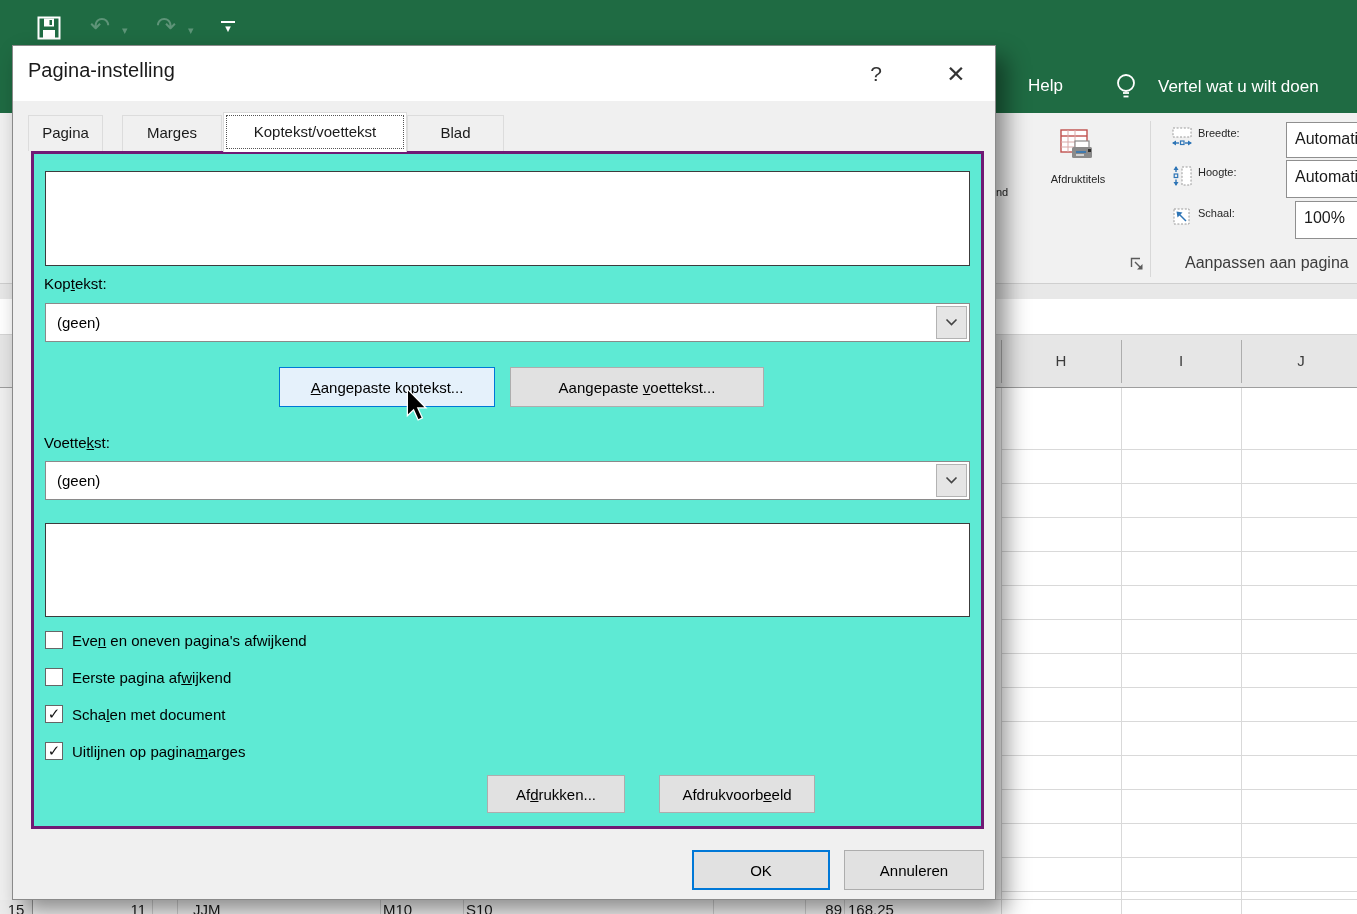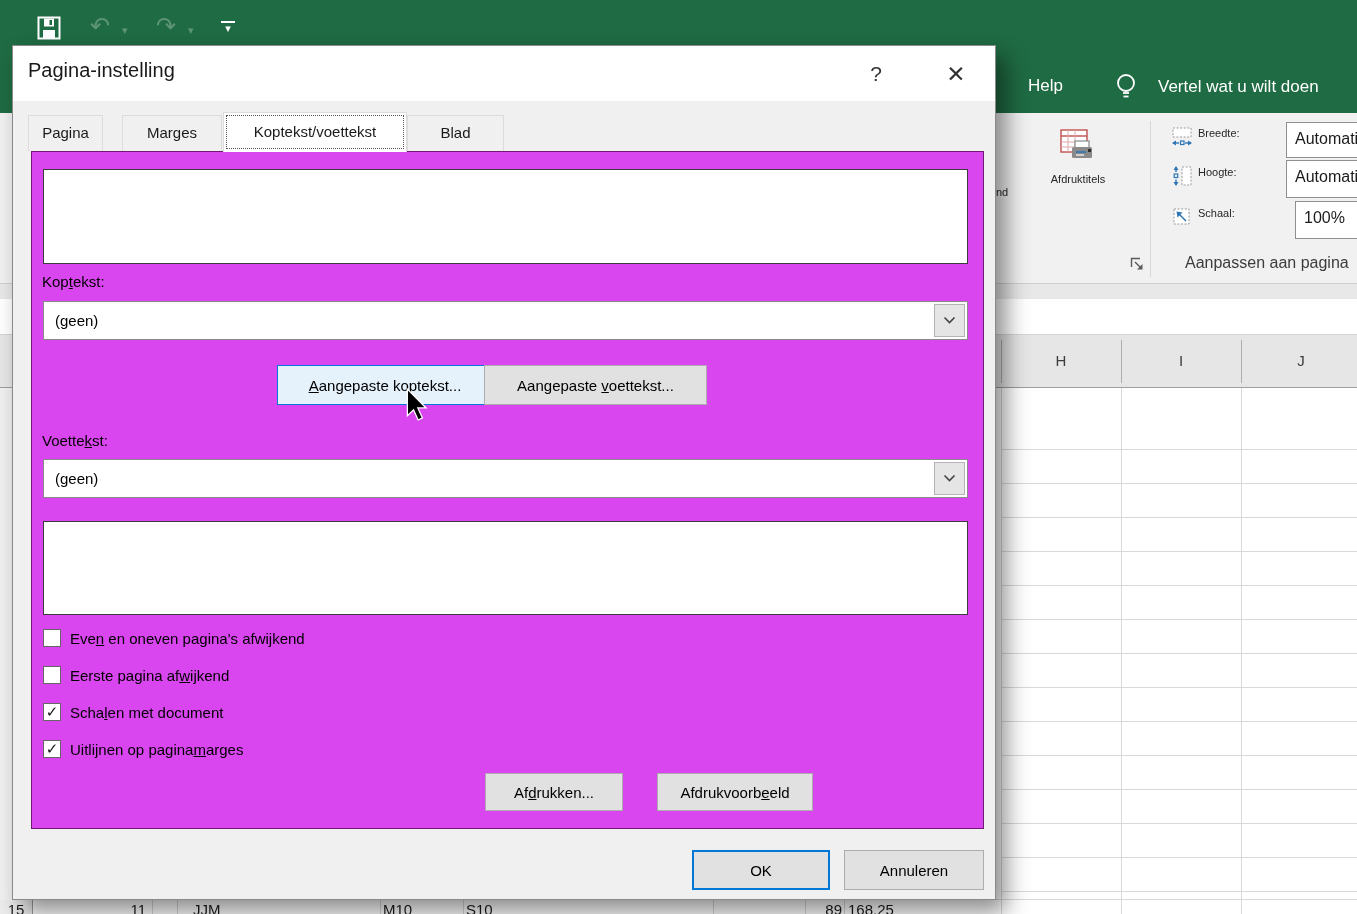--- a/index.html
+++ b/index.html
@@ -30,22 +30,22 @@
 
   
   .dialog{position:absolute;left:12px;top:45px;width:984px;height:855px;background:#f0f0f0;
           border:1px solid #8a8a8a;box-sizing:border-box;box-shadow:10px 12px 22px rgba(0,0,0,0.45);}
   .dlg-titlebar{position:absolute;left:0;top:0;width:100%;height:55px;background:#ffffff;}
   .dlg-title{position:absolute;left:15px;top:13px;font-size:20px;color:#1a1a1a;}
   .dlg-sysbtn{position:absolute;top:8px;width:30px;height:38px;text-align:center;color:#333;cursor:default;}
   .tab{position:absolute;top:69px;height:36px;background:#f0f0f0;border:1px solid #dcdcdc;border-bottom:none;
        box-sizing:border-box;text-align:center;font-size:15px;line-height:34px;color:#1a1a1a;}
   .tab.selected{top:66px;height:40px;background:#fff;z-index:3;outline:1px dotted #555;outline-offset:-4px;line-height:38px;}
-  .tab-page{position:absolute;left:18px;top:105px;width:953px;height:678px;background:#d946ef;
-            border:1px solid #701a75;box-sizing:border-box;z-index:2;padding-left:44px;}
+  .tab-page{position:absolute;left:18px;top:105px;width:953px;height:678px;background:#5eead4;
+            border:3px solid #701a75;box-sizing:border-box;z-index:2;padding-left:44px;}
   .preview-box{position:absolute;left:11px;width:925px;background:#fff;border:1px solid #3c3c3c;box-sizing:border-box;}
   .fld-label{position:absolute;left:10px;font-size:15px;color:#000;}
   .combo{position:absolute;left:11px;width:925px;height:39px;background:#fff;border:1px solid #8a8a8a;box-sizing:border-box;}
   .combo-value{position:absolute;left:11px;top:0;line-height:37px;font-size:15px;color:#000;}
   .combo-btn{position:absolute;right:2px;top:2px;width:31px;height:33px;background:#e5e5e5;border:1px solid #b3b3b3;box-sizing:border-box;
              display:flex;align-items:center;justify-content:center;}
   .btn{position:absolute;background:#e1e1e1;border:1px solid #adadad;box-sizing:border-box;
        font-size:15px;color:#000;text-align:center;display:flex;align-items:center;justify-content:center;}
   .btn.hl{background:#e5f1fb;border:1px solid #0078d7;}
   .btn.def{border:2px solid #0078d7;}
@@ -220,21 +220,21 @@
         <div class="combo-btn">
           <svg width="13" height="9" viewBox="0 0 13 9">
             <polyline points="1.5,1.5 6.5,6.5 11.5,1.5" fill="none" stroke="#444" stroke-width="1.6"></polyline>
           </svg>
         </div>
       </div>
 
       <div class="btn hl" style="left:245px;top:213px;width:216px;height:40px;">
         <span><span></span><span class="key">A</span><span>angepaste koptekst...</span></span>
       </div>
-      <div class="btn" style="left:452px;top:213px;width:223px;height:40px;">
+      <div class="btn" style="left:476px;top:213px;width:254px;height:40px;">
         <span><span>Aangepaste </span><span class="key">v</span><span>oettekst...</span></span>
       </div>
 
       <div class="fld-label" style="top:280px;"><span>Voette</span><span class="key">k</span><span>st:</span></div>
 
       <div class="combo" style="top:307px;">
         <div class="combo-value">(geen)</div>
         <div class="combo-btn">
           <svg width="13" height="9" viewBox="0 0 13 9">
             <polyline points="1.5,1.5 6.5,6.5 11.5,1.5" fill="none" stroke="#444" stroke-width="1.6"></polyline>

